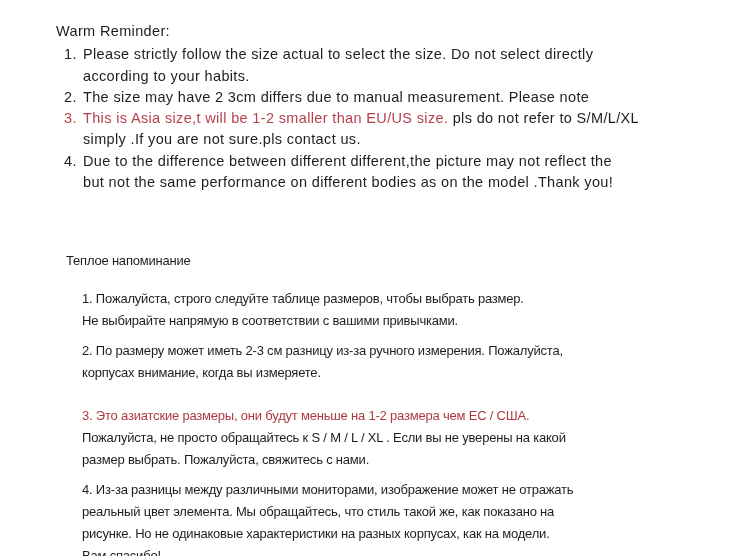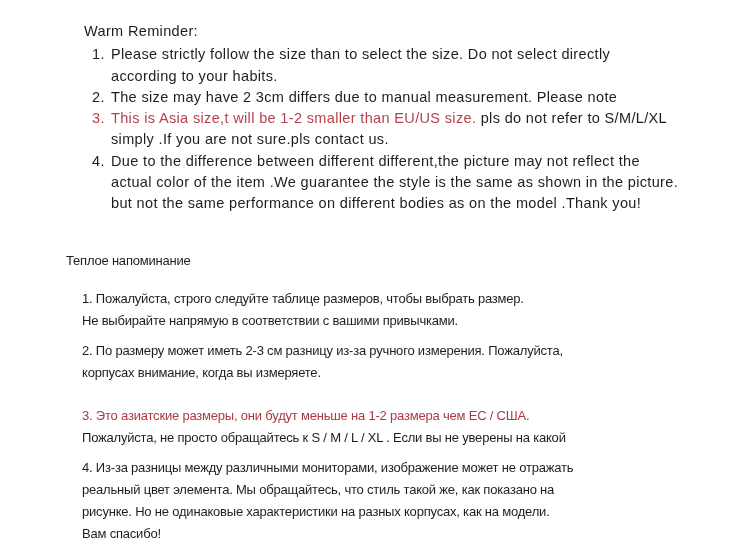--- a/index.html
+++ b/index.html
@@ -13,21 +13,21 @@
     position: relative;
     overflow: hidden;
     font-family: "Liberation Sans", sans-serif;
     color: var(--text-color, #1e1e1e);
   }
   .line { white-space: nowrap; }
 
   
   .en-block {
     position: absolute;
-    left: 84px;
+    left: 56px;
     top: 21px;
     font-size: 14.5px;
     line-height: 21.3px;
     letter-spacing: 0.35px;
     color: var(--text-color, #1e1e1e);
   }
   .en-title {
     margin-bottom: 2px;
   }
   .en-item {
@@ -64,56 +64,56 @@
   }
   .ru-red { color: var(--red-ru, #ad3a42); margin-top: 21px; }
 </style>
 </head>
 <body style="background: rgb(255, 255, 255);">
 
 <div class="en-block">
   <div class="line en-title">Warm Reminder:</div>
 
   <div class="en-item">
-    <div class="line first-line"><span class="num">1.</span><span>Please strictly follow the size than to select the size. Do not select directly</span></div>
+    <div class="line first-line"><span class="num">1.</span><span>Please strictly follow the size actual to select the size. Do not select directly</span></div>
     <div class="line cont">according to your habits.</div>
   </div>
 
   <div class="en-item">
     <div class="line first-line"><span class="num">2.</span><span>The size may have 2 3cm differs due to manual measurement. Please note</span></div>
   </div>
 
   <div class="en-item">
     <div class="line first-line"><span class="num en-red">3.</span><span class="en-red">This is Asia size,t will be 1-2 smaller than EU/US size.</span><span> pls do not refer to S/M/L/XL</span></div>
     <div class="line cont">simply .If you are not sure.pls contact us.</div>
   </div>
 
   <div class="en-item">
     <div class="line first-line"><span class="num">4.</span><span>Due to the difference between different different,the picture may not reflect the</span></div>
-    <div class="line cont">actual color of the item .We guarantee the style is the same as shown in the picture.</div>
     <div class="line cont">but not the same performance on different bodies as on the model .Thank you!</div>
   </div>
 </div>
 
 <div class="ru-block">
   <div class="line ru-title">Теплое напоминание</div>
 
   <div class="ru-para first">
     <div class="line">1. Пожалуйста, строго следуйте таблице размеров, чтобы выбрать размер.</div>
     <div class="line">Не выбирайте напрямую в соответствии с вашими привычками.</div>
   </div>
 
   <div class="ru-para">
     <div class="line">2. По размеру может иметь 2-3 см разницу из-за ручного измерения. Пожалуйста,</div>
     <div class="line">корпусах внимание, когда вы измеряете.</div>
   </div>
 
   <div class="ru-para">
     <div class="line ru-red">3. Это азиатские размеры, они будут меньше на 1-2 размера чем ЕС / США.</div>
     <div class="line">Пожалуйста, не просто обращайтесь к S / M / L / XL . Если вы не уверены на какой</div>
+    <div class="line">размер выбрать. Пожалуйста, свяжитесь с нами.</div>
   </div>
 
   <div class="ru-para">
     <div class="line">4. Из-за разницы между различными мониторами, изображение может не отражать</div>
     <div class="line">реальный цвет элемента. Мы обращайтесь, что стиль такой же, как показано на</div>
     <div class="line">рисунке. Но не одинаковые характеристики на разных корпусах, как на модели.</div>
     <div class="line">Вам спасибо!</div>
   </div>
 </div>
 

